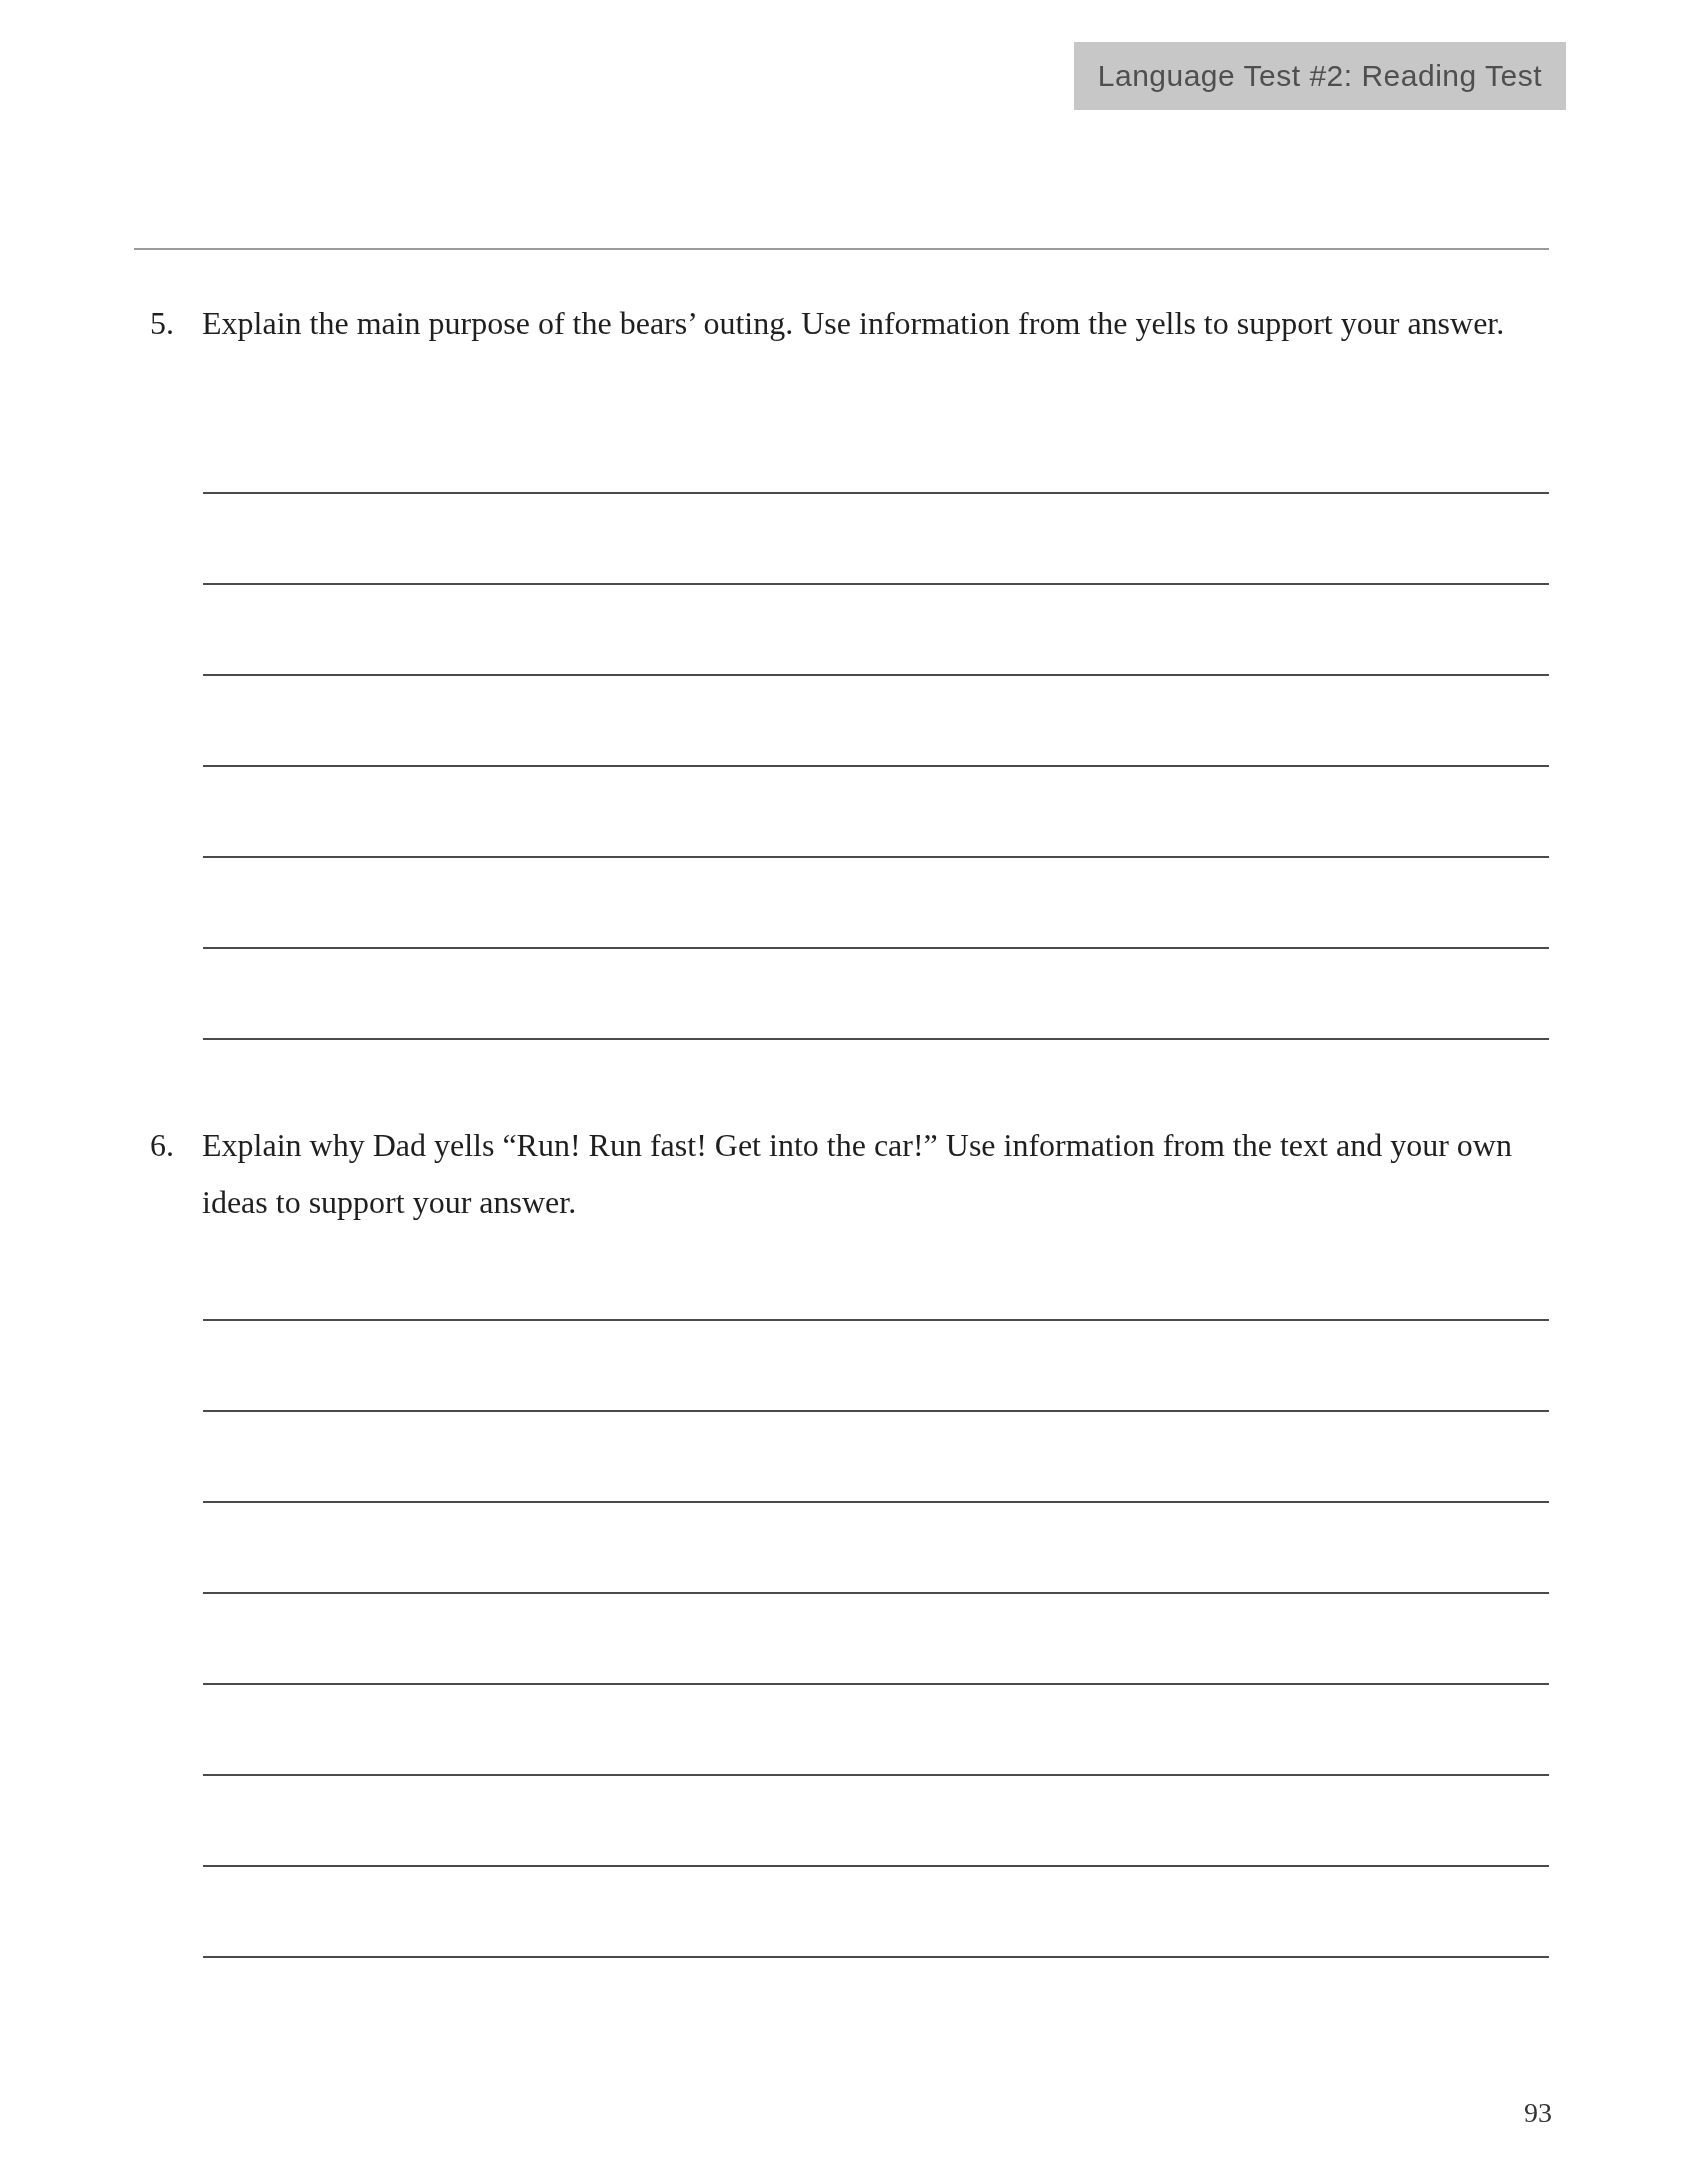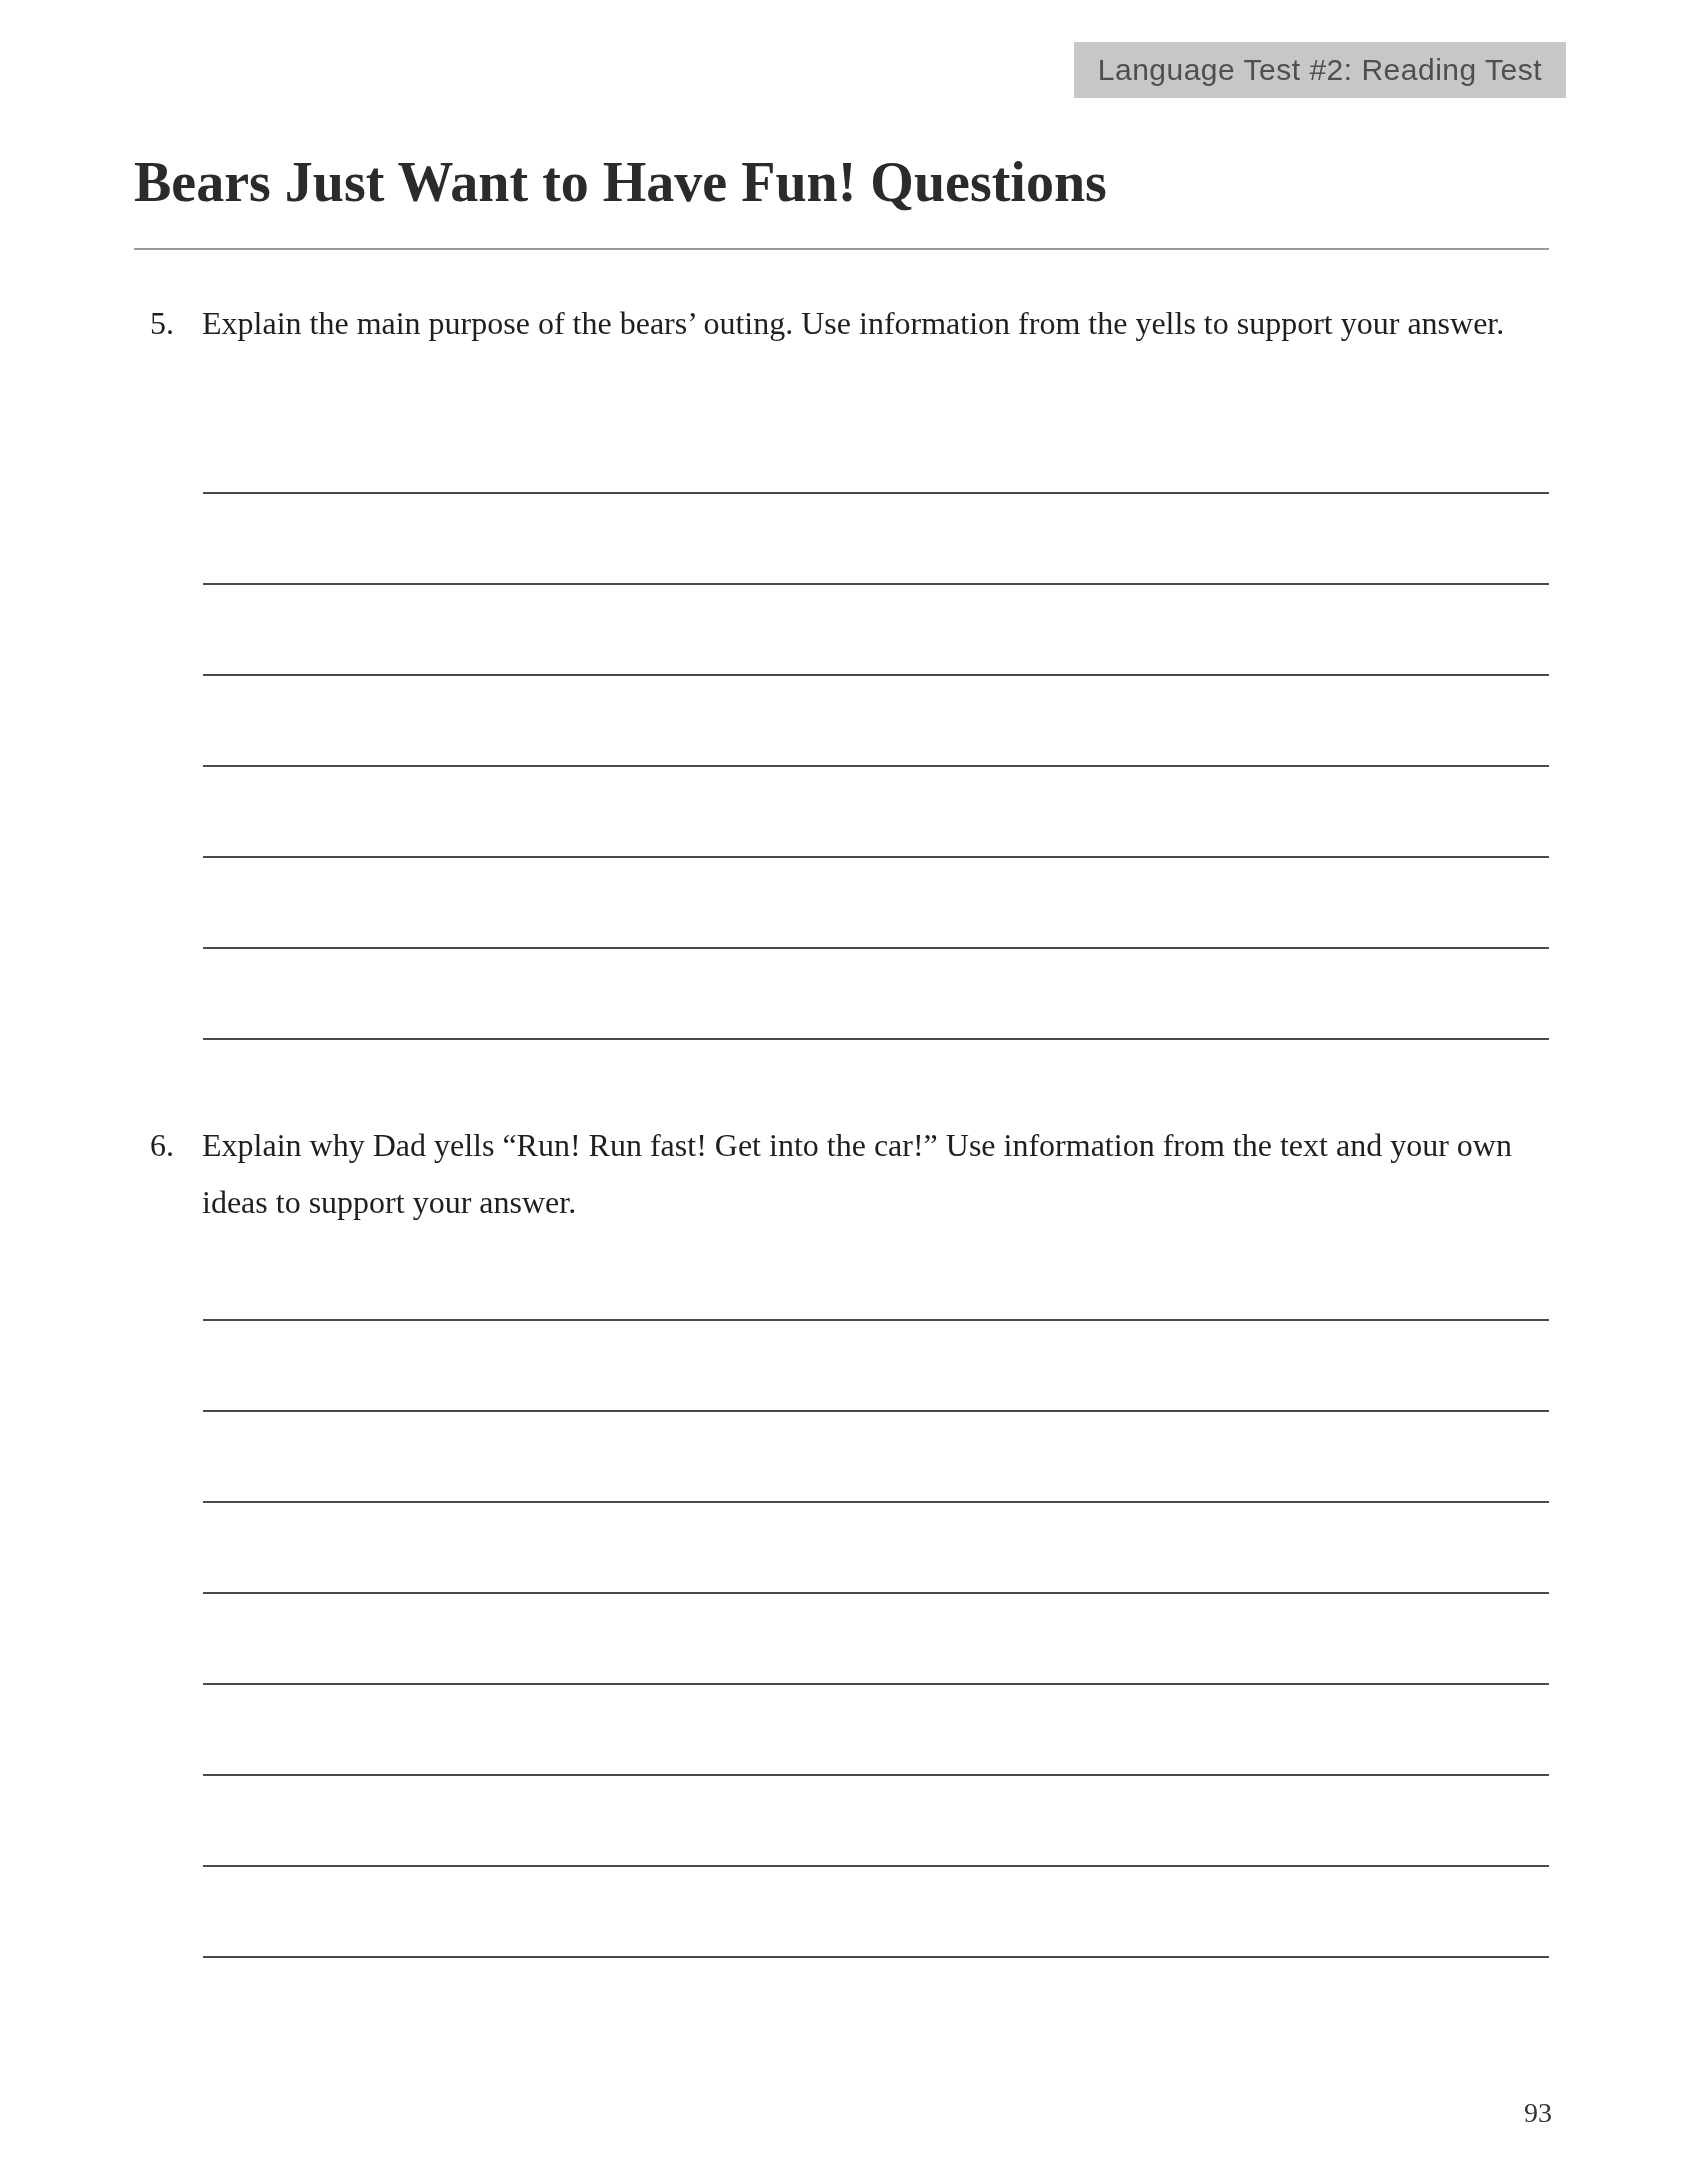--- a/index.html
+++ b/index.html
@@ -20,21 +20,21 @@
   
   .badge {
     position: absolute;
     top: 42px;
     right: 117px;
     background: #c7c7c7;
     color: #4f4f4f;
     font-family: "Liberation Sans", sans-serif;
     font-size: 30px;
     letter-spacing: 0.5px;
-    padding: 11px 24px;
+    padding: 17px 24px;
     white-space: nowrap;
   }
 
   
   .title {
     position: absolute;
     left: 134px;
     top: 150px;
     font-size: 56px;
     font-weight: 700;
@@ -114,21 +114,20 @@
     text-align: right;
   }
 </style>
 </head>
 <body>
 
 <div class="page">
 
   <div class="badge">Language Test #2: Reading Test</div>
 
-  <h1 class="title" style="margin:0;">Bears Just Want to Have Fun! Questions</h1>
 
   <div class="title-rule"></div>
 
   <div class="question q5">
     <div class="q-num">5.</div>
     <div class="q-text">Explain the main purpose of the bears’ outing. Use information from the yells to support your answer.</div>
   </div>
 
   <div class="answer-lines lines-q5">
     <div class="answer-line"></div>

